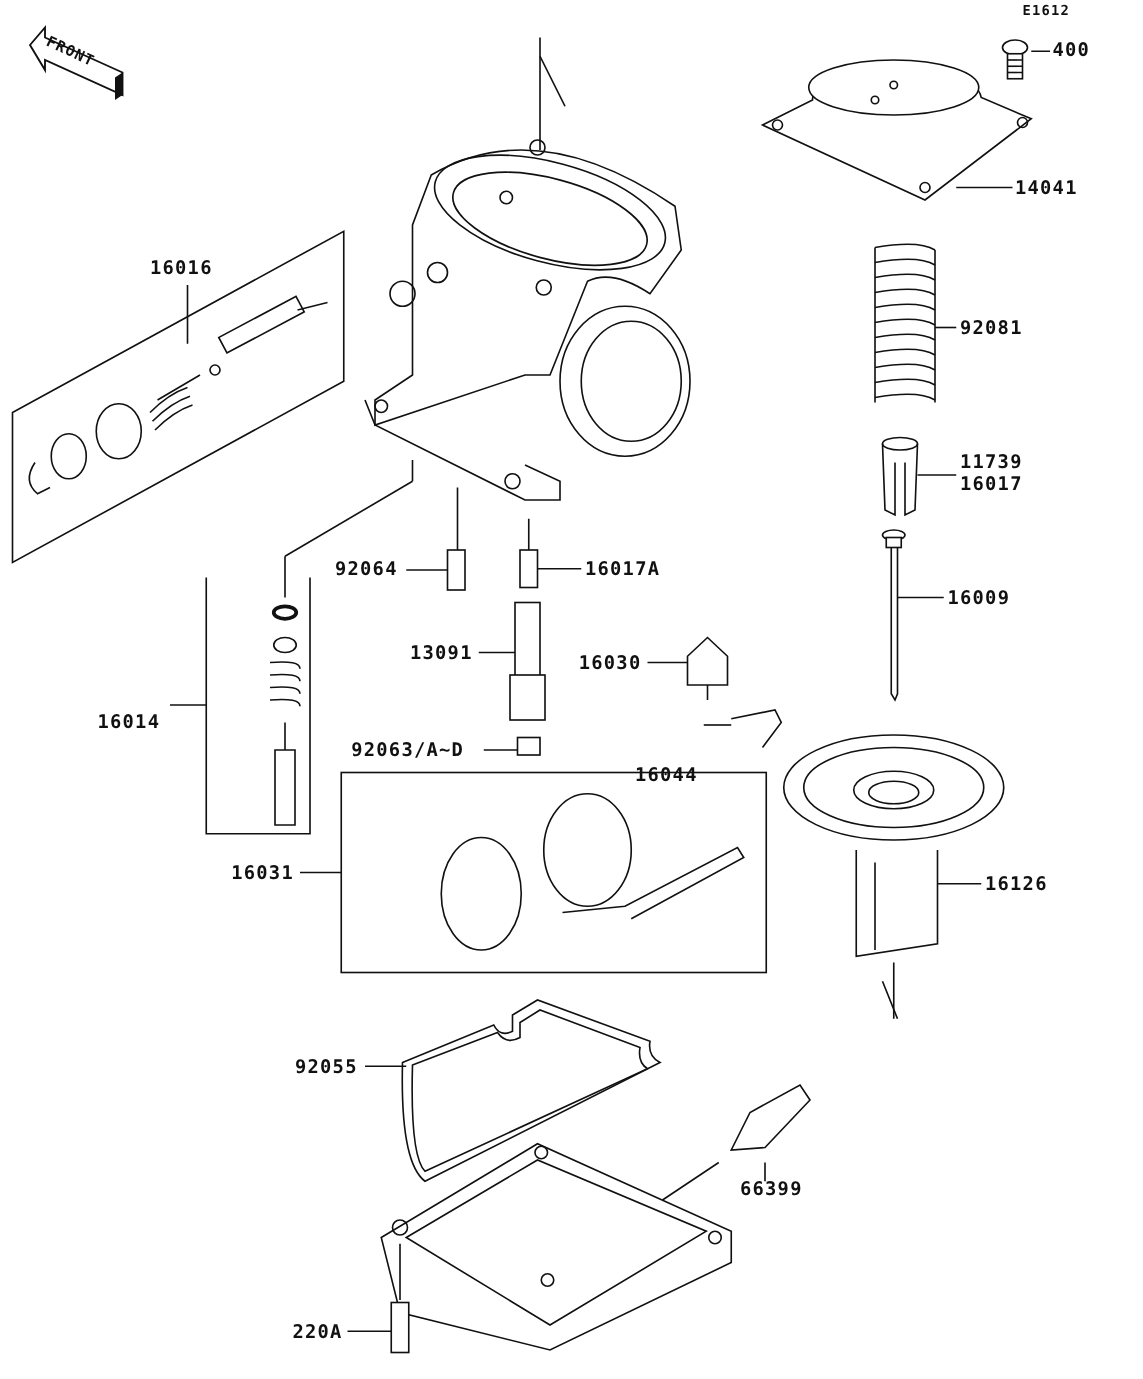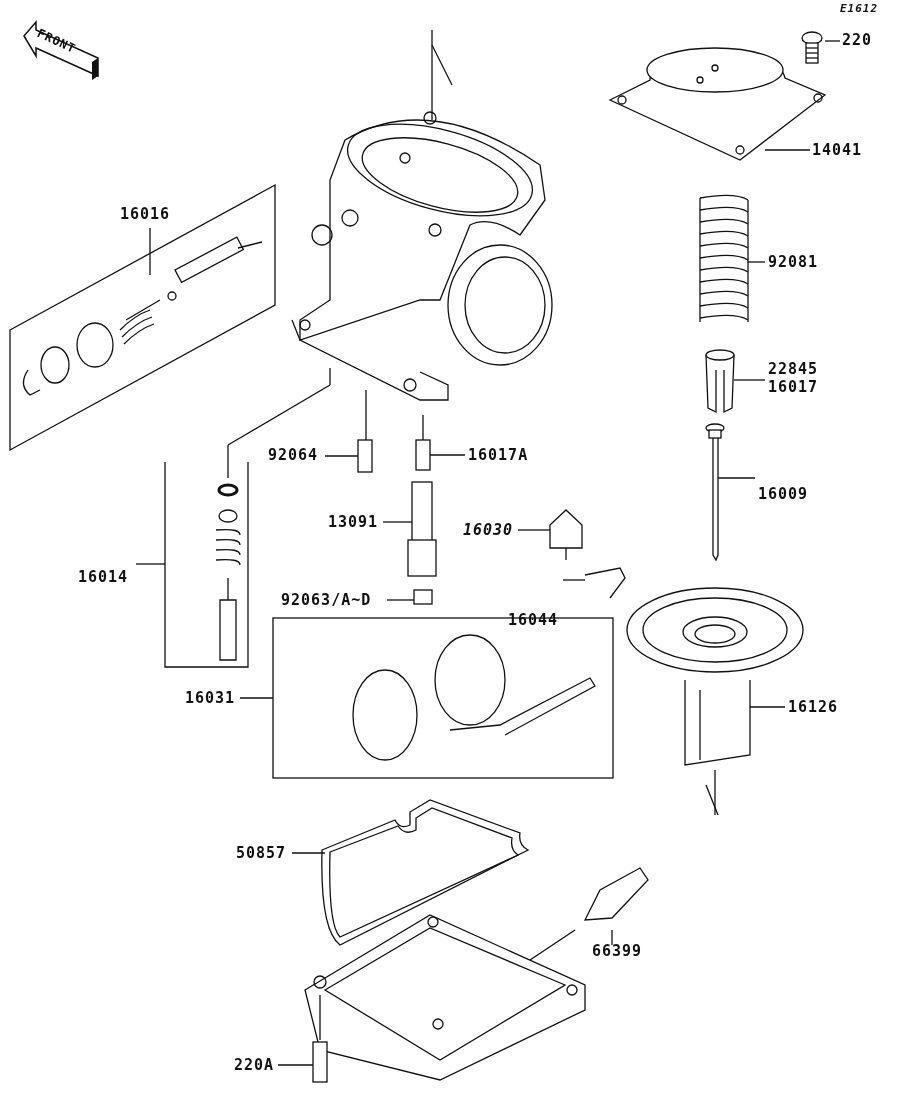--- a/index.html
+++ b/index.html
@@ -166,33 +166,33 @@
     <line x1="278" y1="1065" x2="313" y2="1065"></line>
   </g>
 </svg>
 
 <svg class="front" width="78" height="66" viewBox="0 0 78 66">
   <path d="M2 18 L14 4 L14 12 L76 40 L76 58 L14 30 L14 38 Z" fill="#fff" stroke="#111" stroke-width="1.5"></path>
   <path d="M76 40 L76 58 L70 62 L70 44 Z" fill="#111"></path>
 </svg>
 <div class="code" style="left:36px;top:34px;transform:rotate(25deg);font-size:12px;">FRONT</div>
 
-<div class="code" style="left:840px;top:2px;font-style:italic;">E1612</div>
+<div class="code" style="left:818px;top:2px;">E1612</div>
 
-<div class="lbl" style="left:842px;top:33px;">220</div>
+<div class="lbl" style="left:842px;top:33px;">400</div>
 <div class="lbl" style="left:812px;top:143px;">14041</div>
 <div class="lbl" style="left:768px;top:255px;">92081</div>
-<div class="lbl" style="left:768px;top:362px;">22845</div>
+<div class="lbl" style="left:768px;top:362px;">11739</div>
 <div class="lbl" style="left:768px;top:380px;">16017</div>
-<div class="lbl" style="left:758px;top:471px;margin-top:16px;">16009</div>
+<div class="lbl" style="left:758px;top:471px;">16009</div>
 <div class="lbl" style="left:788px;top:700px;">16126</div>
 <div class="lbl" style="left:120px;top:207px;">16016</div>
 <div class="lbl" style="left:78px;top:557px;margin-top:13px;">16014</div>
 <div class="lbl" style="left:268px;top:448px;">92064</div>
 <div class="lbl" style="left:468px;top:448px;">16017A</div>
 <div class="lbl" style="left:328px;top:515px;">13091</div>
 <div class="lbl" style="left:281px;top:593px;">92063/A~D</div>
-<div class="lbl" style="left:463px;top:523px;font-style:italic;">16030</div>
+<div class="lbl" style="left:463px;top:523px;">16030</div>
 <div class="lbl" style="left:508px;top:573px;margin-top:40px;">16044</div>
 <div class="lbl" style="left:185px;top:691px;">16031</div>
-<div class="lbl" style="left:236px;top:846px;">50857</div>
+<div class="lbl" style="left:236px;top:846px;">92055</div>
 <div class="lbl" style="left:592px;top:944px;">66399</div>
 <div class="lbl" style="left:234px;top:1058px;">220A</div>
 
 </body></html>

